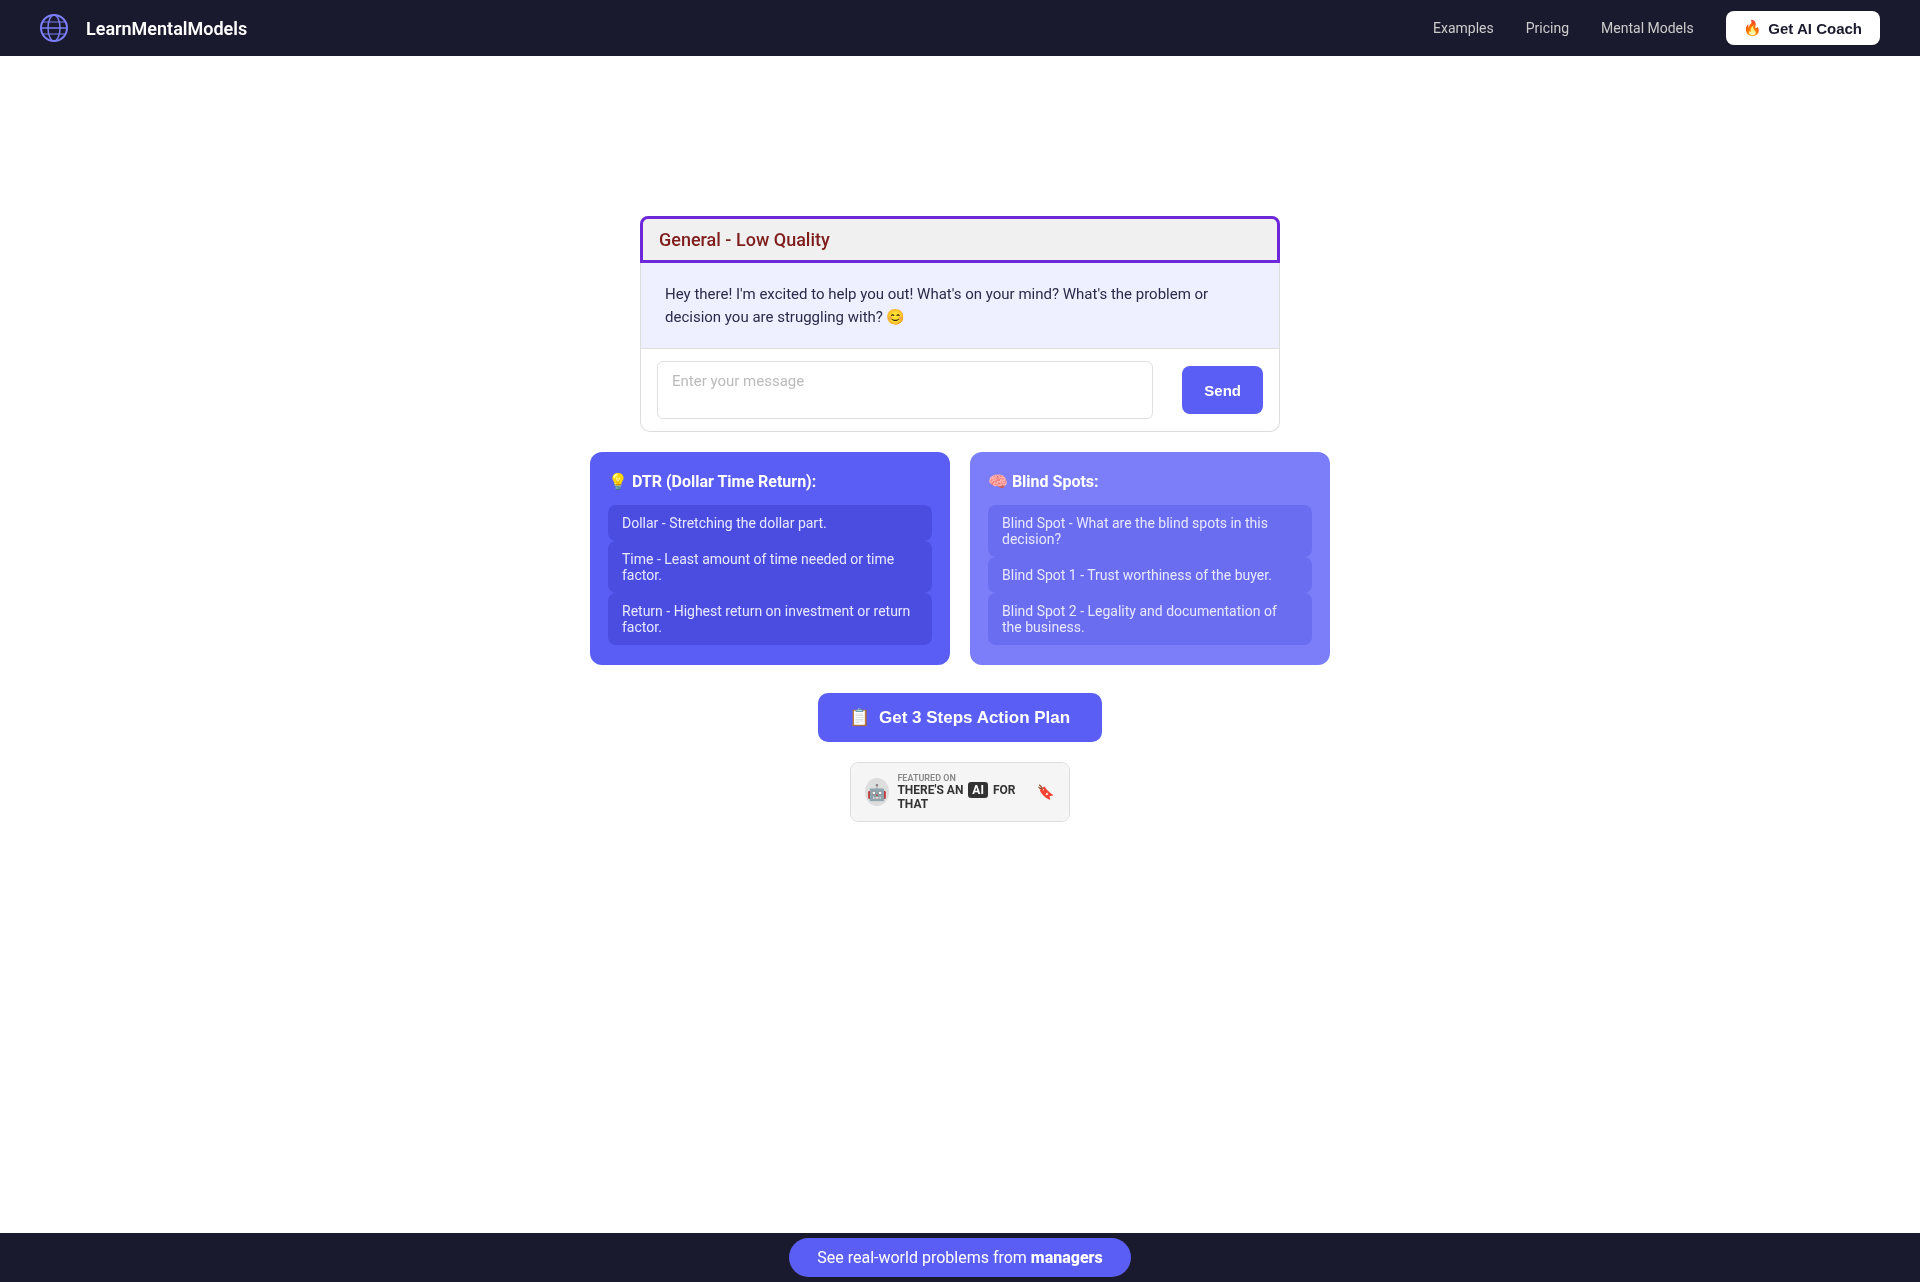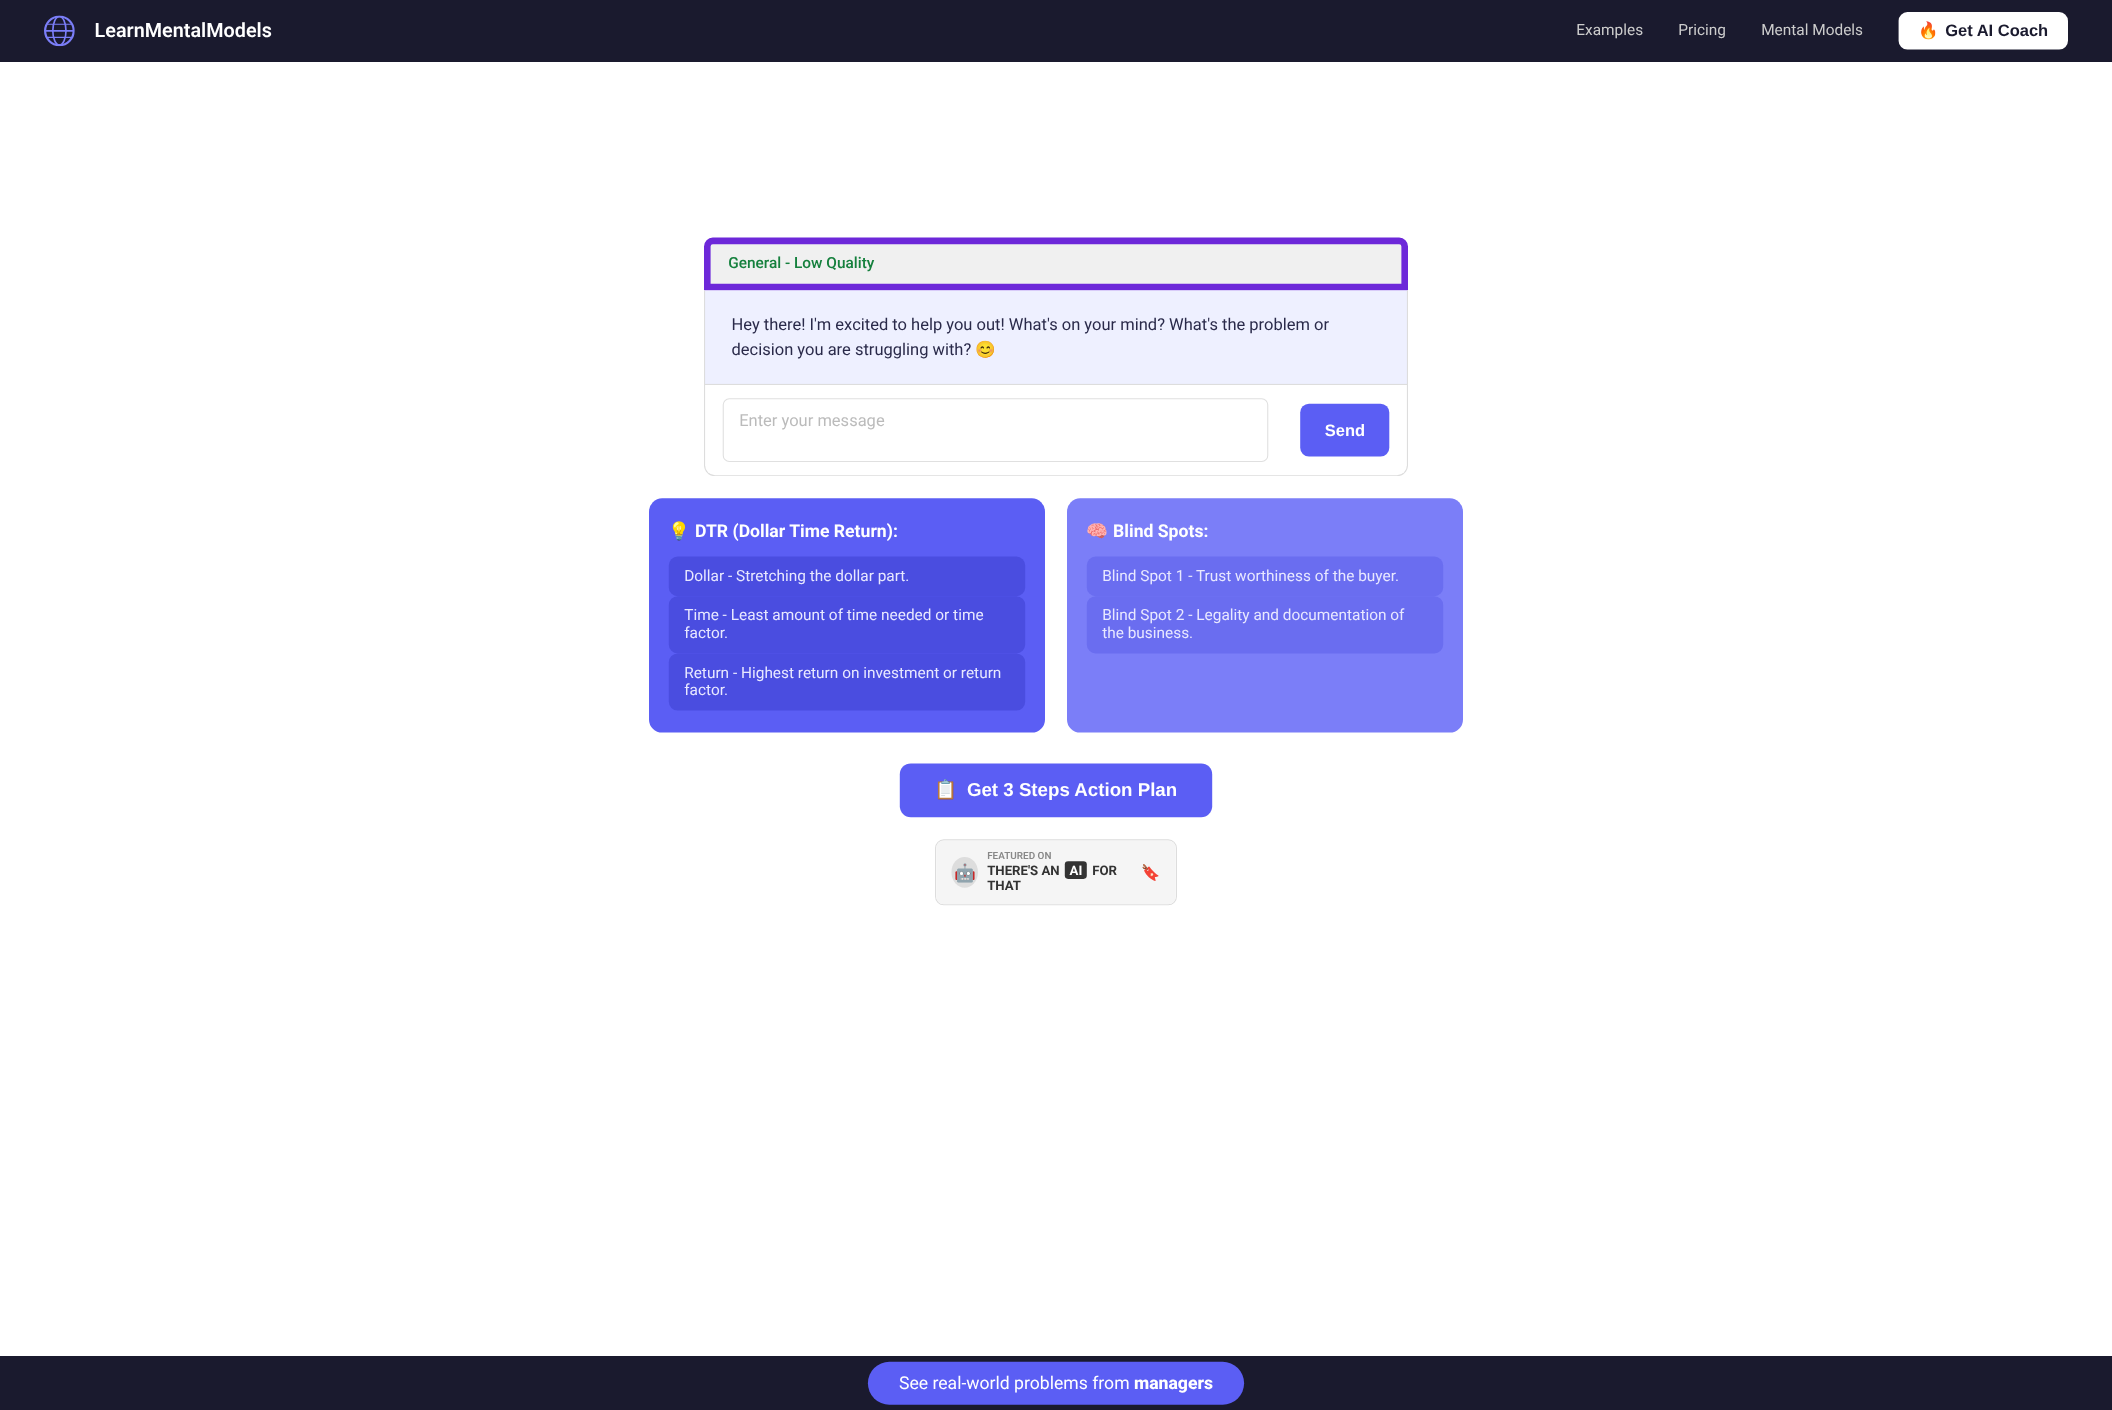--- a/index.html
+++ b/index.html
@@ -67,25 +67,25 @@
 
     
     .chat-container {
       max-width: 680px;
       margin: 160px auto 0;
       padding: 0 20px;
     }
 
     .model-badge {
       background: #f0f0f0;
-      border: 6px solid #6d28d9;
+      border: 3px solid #6d28d9;
       border-radius: 8px 8px 0 0;
       padding: 10px 16px;
-      font-size: 14px;
-      color: #15803d;
+      font-size: 18px;
+      color: #7f1d1d;
       font-weight: 500;
     }
 
     .chat-message-box {
       background: #eef0ff;
       border-radius: 0 0 0 0;
       padding: 20px 24px;
       border: 1px solid #ddd;
       border-top: none;
     }
@@ -300,20 +300,21 @@
       <div class="card-items">
         <div class="card-item">Dollar - Stretching the dollar part.</div>
         <div class="card-item">Time - Least amount of time needed or time factor.</div>
         <div class="card-item">Return - Highest return on investment or return factor.</div>
       </div>
     </div>
 
     <div class="card card-blind">
       <div class="card-title">🧠 Blind Spots:</div>
       <div class="card-items">
+        <div class="card-item">Blind Spot - What are the blind spots in this decision?</div>
         <div class="card-item">Blind Spot 1 - Trust worthiness of the buyer.</div>
         <div class="card-item">Blind Spot 2 - Legality and documentation of the business.</div>
       </div>
     </div>
 
   </div>
 
   <div class="action-plan-section">
     <button class="btn-action-plan">
       <span>📋</span>

